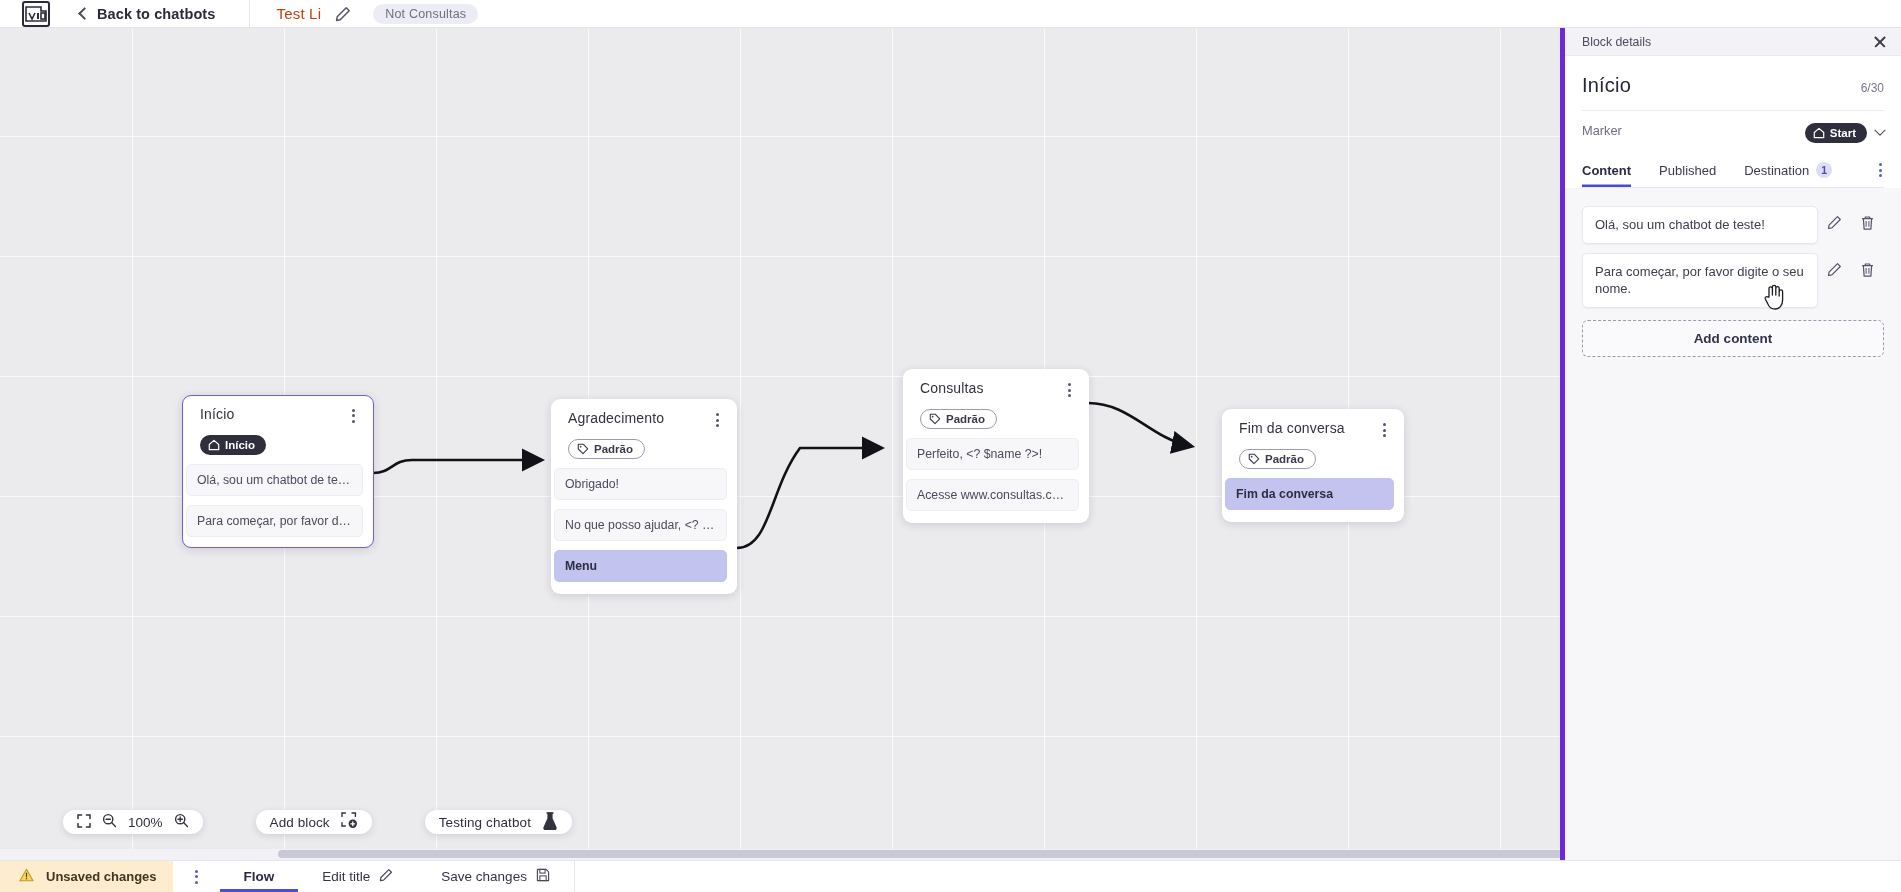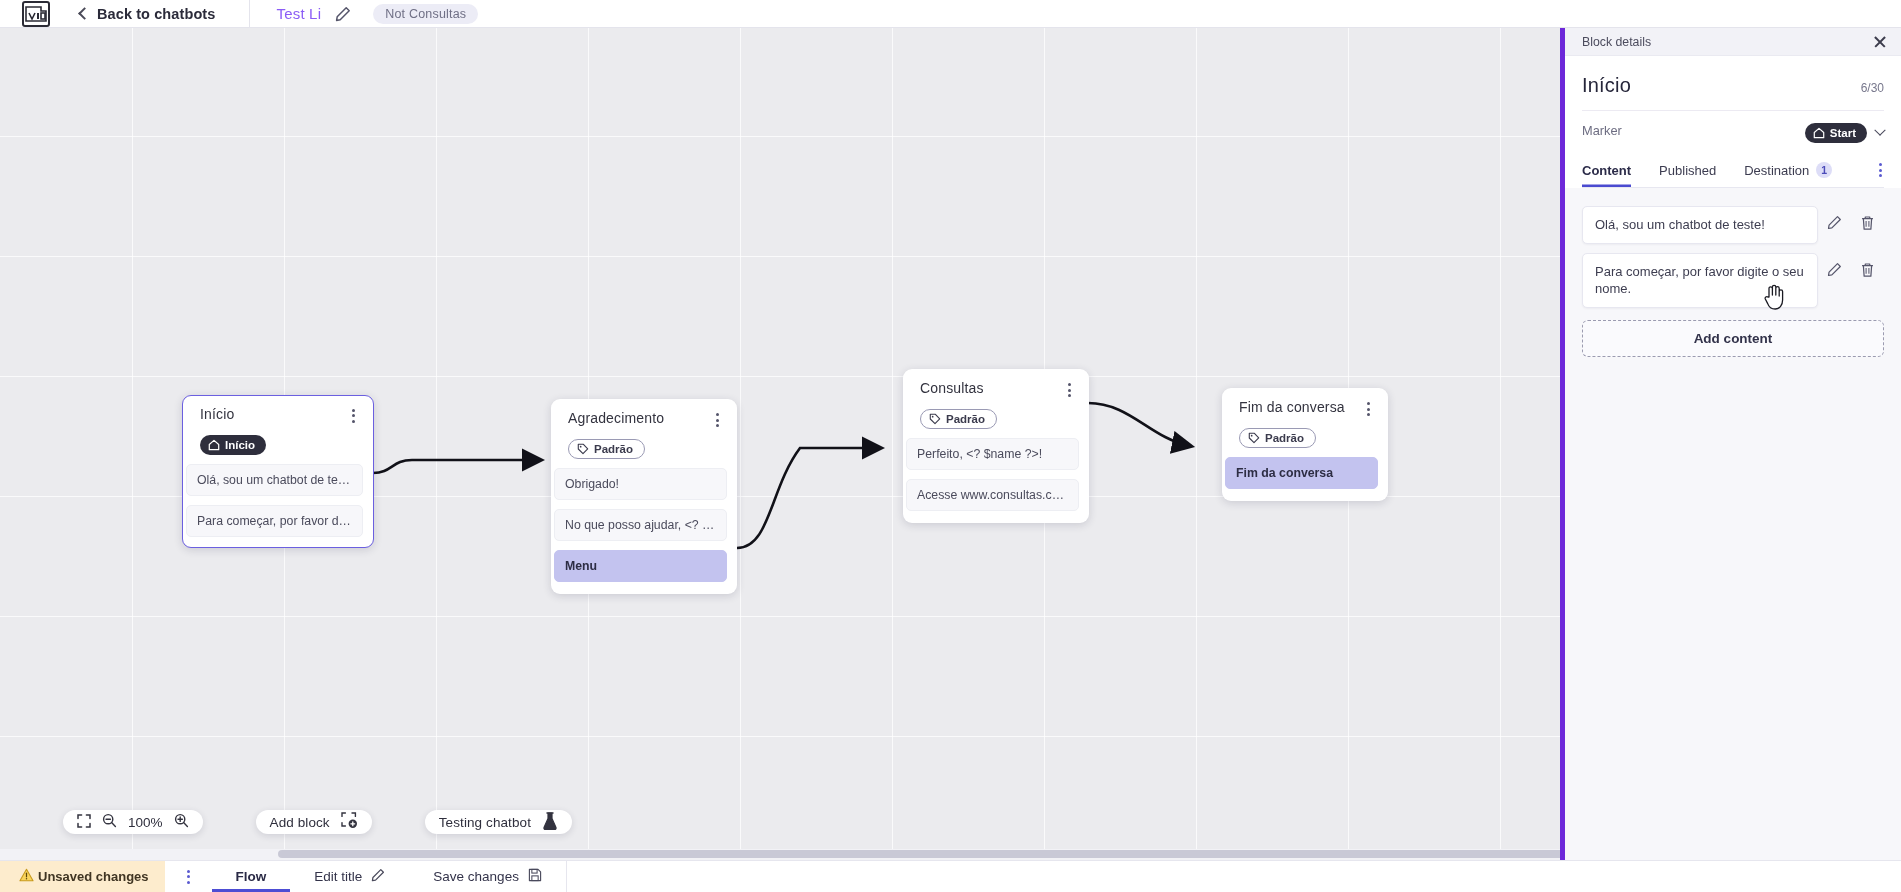--- a/index.html
+++ b/index.html
@@ -27,21 +27,21 @@
   .back-wrap {
     display: flex; align-items: center; gap: 8px;
     margin-left: 30px; cursor: pointer;
   }
   .chev-left {
     width: 9px; height: 9px; border-left: 2px solid #4a4a58;
     border-bottom: 2px solid #4a4a58; transform: rotate(45deg);
   }
   #back-label { font-size: 14.5px; font-weight: 700; color: #2b2b3a; letter-spacing: .1px; }
   .tb-divider { width: 1px; height: 28px; background: #e4e4ec; margin-left: 34px; }
-  #bot-title { font-size: 15px; color: #8b5cf6; margin-left: 26px; letter-spacing: .2px; }
+  #bot-title { font-size: 15px; color: #c2410c; margin-left: 26px; letter-spacing: .2px; }
   #edit-pencil { margin-left: 14px; display: flex; align-items: center; cursor: pointer; }
   #pub-badge {
     margin-left: 22px; padding: 3px 12px; border-radius: 12px;
     background: #ececf6; color: #6f6f85; font-size: 12.5px; letter-spacing:.2px;
   }
   
   #top-tabs {
     position: absolute; right: 0; top: 0; height: 28px;
     display: flex; align-items: flex-start; gap: 0;
     padding-right: 30px;
@@ -170,21 +170,21 @@
     font-size: 13.5px; color: #32324a; font-weight: 700; cursor: pointer; background: #fafafd;
   }
   #cursor-hand { position: absolute; left: 197px; top: 253px; pointer-events: none; }
 
   
   #statusbar {
     position: absolute; left: 0; bottom: 0; width: 1901px; height: 32px;
     background: #ffffff; border-top: 1px solid #e6e6ee; display: flex; align-items: stretch;
   }
   #unsaved {
-    background: #fdeccd; display: flex; align-items: center; gap: 4px;
+    background: #fdeccd; display: flex; align-items: center; gap: 12px;
     padding: 0 16px 0 19px; font-size: 13px; color: #403523; font-weight: 700;
     white-space: nowrap;
   }
   #sb-kebab { display: flex; flex-direction: column; gap: 2.5px; align-self: center;
               margin: 0 22px 0 22px; cursor: pointer; }
   #sb-kebab i { width: 3px; height: 3px; border-radius: 50%; background: #5a5ad0; display:block; }
   .sb-item { display: flex; align-items: center; gap: 9px; padding: 0 24px;
              font-size: 13.5px; color: #33334a; cursor: pointer; white-space: nowrap; }
   .sb-item.active { font-weight: 700; color: #2a2a46; box-shadow: inset 0 -3px 0 0 #4d4dd4; }
   .sb-sep { width: 1px; background: #e6e6ee; align-self: stretch; }
@@ -290,21 +290,21 @@
       <svg width="12" height="12" viewBox="0 0 14 14">
         <path d="M1.5 1.5 H7.5 L12.5 6.8 L7 12.3 L1.5 7 Z" fill="none" stroke="#3b3b4d" stroke-width="1.3" stroke-linejoin="round"></path>
         <circle cx="4.3" cy="4.3" r="1" fill="#3b3b4d"></circle>
       </svg>
       <span>Padrão</span>
     </div>
     <div class="msg">Perfeito, &lt;? $name ?&gt;!</div>
     <div class="msg">Acesse www.consultas.com par...</div>
   </div>
 
-  <div class="node" style="left:1222px; top:360px; width:166px;">
+  <div class="node" style="left:1222px; top:381px; width:182px;">
     <div class="node-head">
       <div class="node-title">Fim da conversa</div>
       <div class="kebab">
           <i></i>
           <i></i>
           <i></i>
         </div>
     </div>
     <div class="tag-default">
       <svg width="12" height="12" viewBox="0 0 14 14">

